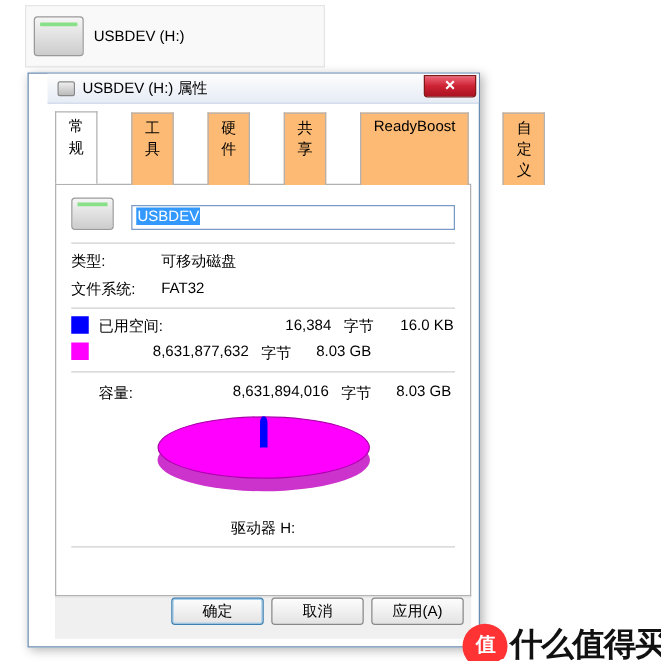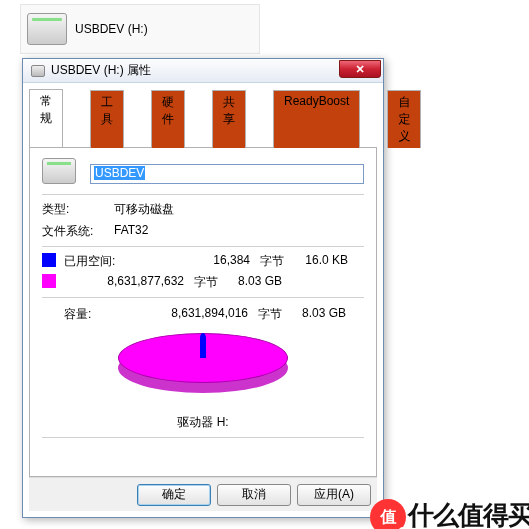--- a/index.html
+++ b/index.html
@@ -4,28 +4,28 @@
 <style>
 * { box-sizing: border-box; margin: 0; padding: 0; }
 body { font-family: "Microsoft YaHei", "SimSun", Tahoma, sans-serif; font-size: 12px; background: #fff; width: 529px; height: 529px; overflow: hidden; position: relative; }
 
 .drive-tile { position: absolute; top: 4px; left: 20px; width: 240px; height: 50px; border: 1px solid #e5e5e5; background: #f9f9f9; display: flex; align-items: center; padding: 4px 6px; }
 .drive-tile .drv-icon { width: 40px; height: 32px; background: linear-gradient(#f5f5f5,#ccc); border: 1px solid #999; border-radius: 3px; position: relative; margin-right: 8px; }
 .drive-tile .drv-icon::after { content: ""; position: absolute; left: 4px; right: 4px; top: 4px; height: 3px; background: #88e088; border-radius: 1px; }
 .drive-tile .drv-text .t1 { font-size: 12px; color: #000; }
 .drive-tile .drv-text .t2 { font-size: 11px; color: #888; margin-top: 4px; }
 
-.dialog { position: absolute; top: 58px; left: 22px; width: 362px; height: 460px; border: 1px solid #6b8db3; box-shadow: 2px 2px 8px rgba(0,0,0,.3); background: #fff; display: flex; flex-direction: column; }
+.dialog { position: absolute; top: 58px; left: 22px; width: 362px; height: 460px; border: 1px solid #6b8db3; box-shadow: 2px 2px 8px rgba(0,0,0,.3); background: #fff; display: flex; flex-direction: column; padding-left: 15px; }
 .titlebar { height: 24px; background: linear-gradient(#fdfdfd,#e6ecf5); border-bottom: 1px solid #c7d4e6; display: flex; align-items: center; padding: 0 4px 0 8px; position: relative; }
 .ttl-icon { width: 14px; height: 12px; background: linear-gradient(#eee,#bbb); border: 1px solid #888; border-radius: 2px; margin-right: 6px; }
 .titlebar .ttl { font-size: 12px; color: #000; }
 .close-btn { position: absolute; right: 2px; top: 1px; width: 42px; height: 18px; background: linear-gradient(#e67,#c23 50%,#a12); border: 1px solid #801818; border-radius: 0 0 3px 3px; color: #fff; text-align: center; font-size: 11px; line-height: 16px; font-weight: bold; cursor: pointer; }
 
 .tabs { display: flex; margin: 6px 6px 0 6px; border-bottom: 1px solid #b1b1b1; gap: 28px; }
-.tab { padding: 3px 10px; font-size: 12px; border: 1px solid #b1b1b1; border-bottom: none; background: #c2410c; margin-right: -1px; cursor: pointer; position: relative; top: 1px; }
+.tab { padding: 3px 10px; font-size: 12px; border: 1px solid #b1b1b1; border-bottom: none; background: #fdba74; margin-right: -1px; cursor: pointer; position: relative; top: 1px; }
 .tab.active { background: #fff; font-weight: normal; top: 0; padding-bottom: 4px; z-index: 2; }
 
 .pane { flex: 1; border: 1px solid #b1b1b1; border-top: none; margin: 0 6px; padding: 10px 12px 6px 12px; background: #fff; overflow: hidden; }
 
 .row1 { display: flex; align-items: flex-end; margin-bottom: 10px; }
 .big-icon { width: 34px; height: 26px; background: linear-gradient(#f5f5f5,#ccc); border: 1px solid #999; border-radius: 3px; margin-right: 14px; position: relative; }
 .big-icon::after { content:""; position:absolute; left:4px; right:4px; top:3px; height:3px; background:#88e088; }
 .vol-input { flex: 1; height: 20px; border: 1px solid #7a9ac7; padding: 1px 3px; font-size: 12px; font-family: inherit; }
 .vol-input .sel { background: #3399ff; color: #fff; padding: 0 1px; }
 
@@ -48,21 +48,21 @@
 .cap-row .unit { width: 34px; text-align: right; }
 .cap-row .size { width: 64px; text-align: right; }
 
 .pie-wrap { text-align: center; margin-top: 10px; }
 .pie { display: inline-block; width: 170px; height: 72px; position: relative; }
 .pie .base { position: absolute; left: 0; top: 10px; width: 170px; height: 50px; background: #cc33cc; border-radius: 50%; }
 .pie .top { position: absolute; left: 0; top: 0; width: 170px; height: 50px; background: #ff00ff; border: 1px solid #aa00aa; border-radius: 50%; }
 .pie .tiny { position: absolute; left: 82px; top: 0; width: 6px; height: 25px; background: #0000ff; border-radius: 50% 50% 0 0 / 20% 20% 0 0; }
 .drive-label { text-align: center; font-size: 12px; margin-top: 6px; }
 
-.btnbar { height: 34px; background: #f0f0f0; border-top: 1px solid #ddd; margin: 0 6px 6px 6px; display: flex; justify-content: flex-end; align-items: center; padding: 0 6px; gap: 6px; }
+.btnbar { height: 34px; background: #f0f0f0; border-top: 1px solid #ddd; margin: 0 6px 6px 6px; display: flex; justify-content: flex-end; align-items: flex-start; padding: 0 6px; gap: 6px; }
 .btn { width: 74px; height: 22px; font-size: 12px; font-family: inherit; background: linear-gradient(#fdfdfd,#e3e3e3); border: 1px solid #888; border-radius: 3px; cursor: pointer; }
 .btn.default { border: 1px solid #3c7fb1; box-shadow: 0 0 0 1px #a7d1f0 inset; }
 
 .watermark { position: absolute; right: -4px; bottom: -6px; font-size: 26px; font-weight: bold; color: #111; letter-spacing: -1px; white-space: nowrap; }
 .watermark .dot { display: inline-block; width: 36px; height: 36px; border-radius: 50%; background: #ff3333; color: #fff; font-size: 16px; line-height: 36px; text-align: center; vertical-align: middle; margin-right: 2px; position: relative; }
 .watermark .dot::after { content:""; position:absolute; right:-2px; bottom:-2px; width:10px; height:10px; background:#fff; border-radius:50%; }
 </style>
 </head>
 <body>
 

